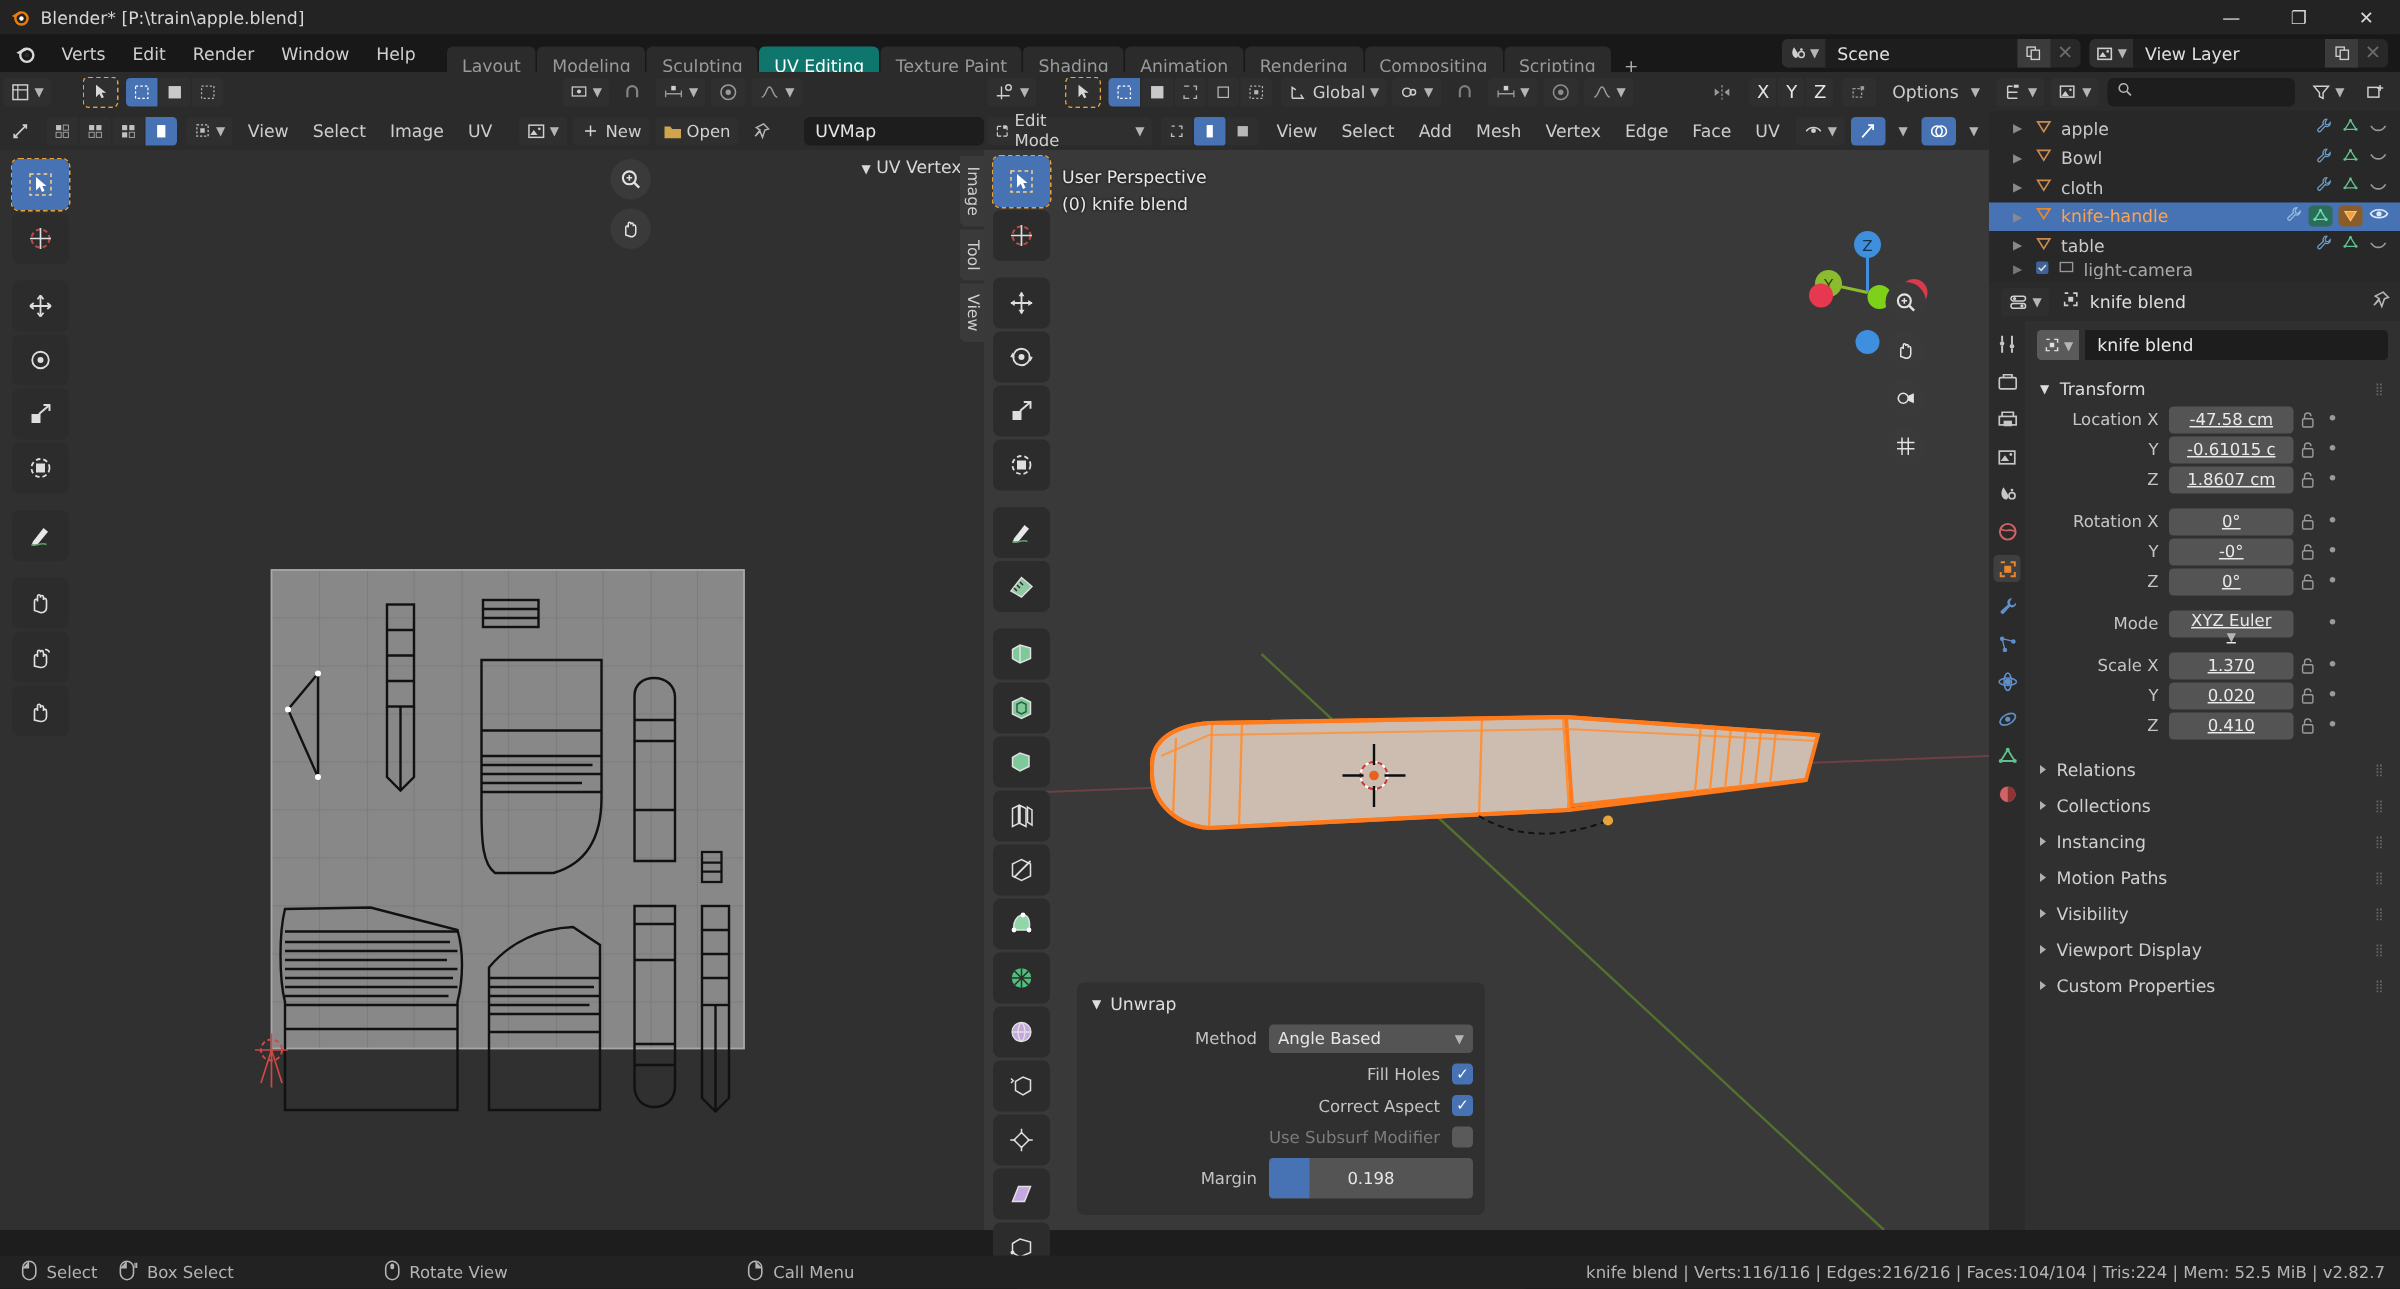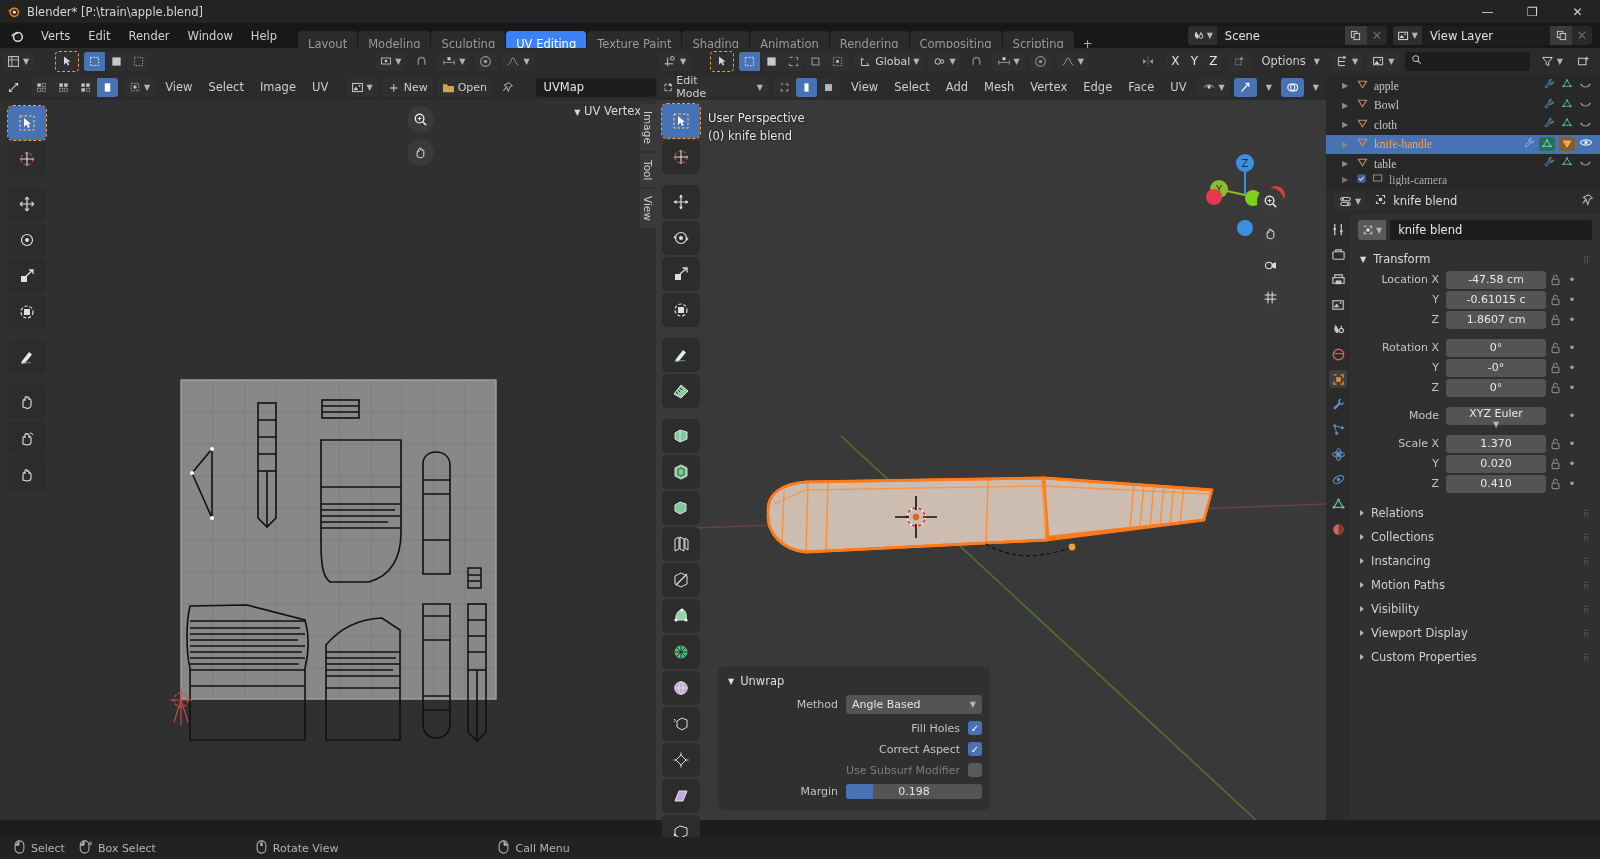--- a/index.html
+++ b/index.html
@@ -31,21 +31,21 @@
     background: #181818; display: flex; align-items: center;
   }
   .blogo { margin: 0 8px 0 10px; display:flex; }
   .menu-item { padding: 3px 9px; font-size: 11.5px; color: #d0d0d0; border-radius: 3px; }
   .wstabs { display: flex; align-items: center; margin-left: 12px; gap: 1px; }
   .wstab {
     padding: 4px 10px; font-size: 11.5px; color: #9a9a9a;
     background: #2b2b2b; border-radius: 4px 4px 0 0; height: 25px;
     display: flex; align-items: center; margin-top: 16px;
   }
-  .wstab.active { background: #3b82f6; color: #ffffff; }
+  .wstab.active { background: #0f766e; color: #ffffff; }
   .wstab.plus { background: transparent; padding: 4px 8px; color: #b0b0b0; }
   .scene-block { position: absolute; right: 8px; top: 3px; display: flex; align-items: center; gap: 6px; }
   .ctrl-group { display: flex; align-items: center; background: #282828; border-radius: 4px; height: 19px; }
   .ctrl-icon-btn {
     display: flex; align-items: center; gap: 2px; padding: 0 4px; height: 19px;
     background: #2f2f2f; border-radius: 4px 0 0 4px;
   }
   .ctrl-name {
     background: #1d1d1d; height: 19px; min-width: 128px; display: flex; align-items: center;
     padding: 0 8px; font-size: 11.5px; color: #e0e0e0;
@@ -107,55 +107,55 @@
   .op-label { flex: 0 0 120px; text-align: right; padding-right: 8px; color: #c3c3c3; font-size: 11px; }
   .op-label.dim { color: #7c7c7c; }
   .op-field {
     flex: 1; background: #545454; height: 19px; border-radius: 3px;
     display:flex; align-items:center; justify-content:space-between; padding: 0 6px;
     color: #e6e6e6; font-size: 11px;
   }
   .op-check { width: 14px; height: 14px; border-radius: 3px; background:#4772b3;
               display:flex; align-items:center; justify-content:center; color:#fff; font-size:10px; }
   .op-check.off { background: #5a5a5a; }
-  .op-slider { flex: 1; height: 15px; border-radius: 3px; background: #545454; position:relative; overflow:hidden;
+  .op-slider { flex: 1; height: 27px; border-radius: 3px; background: #545454; position:relative; overflow:hidden;
                display:flex; align-items:center; justify-content:center; color:#e6e6e6; font-size:11px;}
   .op-slider .fill { position:absolute; left:0; top:0; bottom:0; width: 20%; background: #4772b3; }
   .op-slider span { position: relative; }
 
   
   #outliner { position:absolute; left:1326px; top:48px; width: 274px; height: 140px; background: #282828; }
   #outl-hdr { height: 26px; background:#2b2b2b; display:flex; align-items:center; padding: 0 3px; }
   .search-box { flex:1; background:#1d1d1d; height:19px; border-radius:4px; display:flex; align-items:center;
                 padding: 0 6px; gap: 5px; margin: 0 4px; }
   .outl-rows { padding-top: 2px; }
   .outl-row { display:flex; align-items:center; height: 19.5px; padding-left: 16px; gap: 5px; font-size: 11.5px; }
   .outl-row.sel { background: #4772b3; }
-  .outl-row .nm { color: #c9c9c9; font-family: Liberation Serif, serif; }
+  .outl-row .nm { color: #c9c9c9; }
   .outl-row.sel .nm { color: #ffa24b; }
   .dis-tri { width: 9px; color:#8a8a8a; font-size: 8px; }
 
   
   #props { position:absolute; left:1326px; top:188px; width: 274px; height: 632px; background: #303030; }
   #props-hdr { height: 26px; background:#2b2b2b; display:flex; align-items:center; padding: 0 6px; gap: 6px; }
   #props-tabs { position:absolute; left:0; top:26px; width: 24px; bottom: 0; background: #2b2b2b;
                 display:flex; flex-direction:column; align-items:center; padding-top: 6px; gap: 7px; }
   .ptab { width: 18px; height: 18px; display:flex; align-items:center; justify-content:center; border-radius:3px;}
   .ptab.active { background: #3f3f3f; }
   #props-body { position:absolute; left:24px; top:26px; right:0; bottom:0; overflow:hidden; padding: 6px 8px 0 8px; }
   .id-row { display:flex; align-items:center; gap: 4px; margin-bottom: 8px; }
   .id-pick { display:flex; align-items:center; gap:2px; background:#5a5a5a; height:20px; padding: 0 4px; border-radius: 3px 0 0 3px;}
   .id-name { flex:1; background:#1d1d1d; height:20px; border-radius: 0 3px 3px 0; display:flex; align-items:center;
              padding: 0 8px; font-size: 11.5px; color: #e8e8e8; }
   .panel-hdr { display:flex; align-items:center; gap:7px; padding: 4px 2px; font-size: 11.5px; color: #dcdcdc; }
   .panel-hdr .grip { margin-left:auto; color: #636363; letter-spacing: 1px; font-size: 8px; }
   .prop-row { display:flex; align-items:center; height: 19px; margin-bottom: 1px; }
   .prop-label { flex: 0 0 88px; text-align:right; padding-right: 7px; font-size: 11px; color: #c5c5c5; }
-  .prop-val { width: 100px; height: 18px; background:#545454; border-radius:3px; display:flex;
-              align-items:center; justify-content:center; font-size: 11px; color:#e9e9e9; }
+  .prop-val { width: 83px; height: 18px; background:#545454; border-radius:3px; display:flex;
+              align-items:center; justify-content:center; font-size: 11px; color:#e9e9e9;text-decoration:underline; }
   .prop-val.dd { justify-content: space-between; padding: 0 6px; flex-direction: column; }
   .prop-lock { width: 18px; display:flex; align-items:center; justify-content:center; color:#9a9a9a; }
   .prop-dot { width: 16px; display:flex; align-items:center; justify-content:center; color:#9a9a9a; font-size: 13px; }
   .sub-panel { display:flex; align-items:center; gap:7px; padding: 5px 2px 5px 14px; font-size:11.5px; color:#cfcfcf;}
   .collapsed { display:flex; align-items:center; gap:7px; padding: 5px 2px; font-size:11.5px; color:#cfcfcf; }
   .collapsed .grip { margin-left:auto; color: #636363; letter-spacing:1px; font-size: 8px; }
 
   
   #status { position:absolute; left:0; bottom:0; width:1600px; height: 22px; background: #222222;
             display:flex; align-items:center; font-size: 11px; color: #b4b4b4; }
@@ -1513,15 +1513,16 @@
     </div>
     <div class="st-item" style="margin-left:160px">
       <span>
         <svg width="11" height="14" viewBox="0 0 12 16">
             <rect x="1" y="1" width="10" height="14" rx="5" fill="none" stroke="#b4b4b4" stroke-width="1.2"></rect>
             <path d="M11 6 h-4.4 V1.3" fill="#b4b4b4" stroke="#b4b4b4" stroke-width="1"></path>
           </svg>
       </span>
       <span>Call Menu</span>
     </div>
+    <div class="st-right">knife blend | Verts:116/116 | Edges:216/216 | Faces:104/104 | Tris:224 | Mem: 52.5 MiB | v2.82.7</div>
   </div>
 
 </div>
 
 </body></html>

